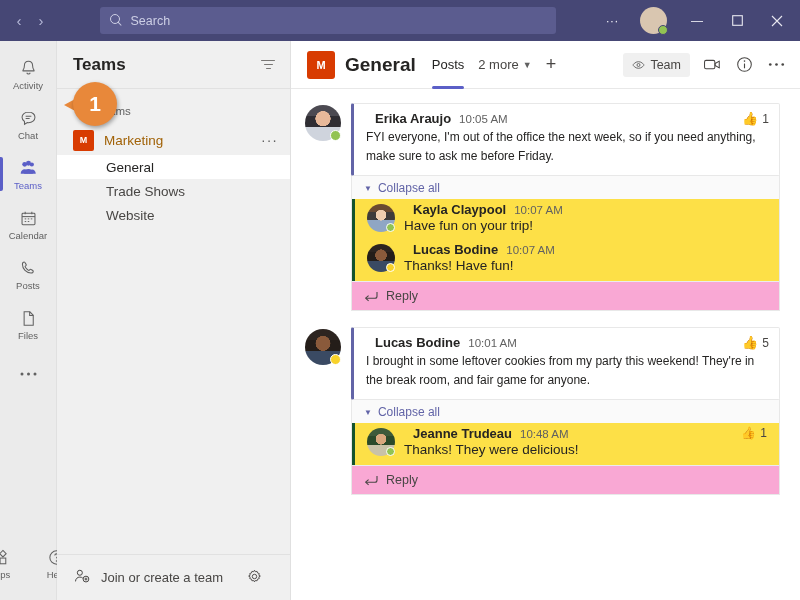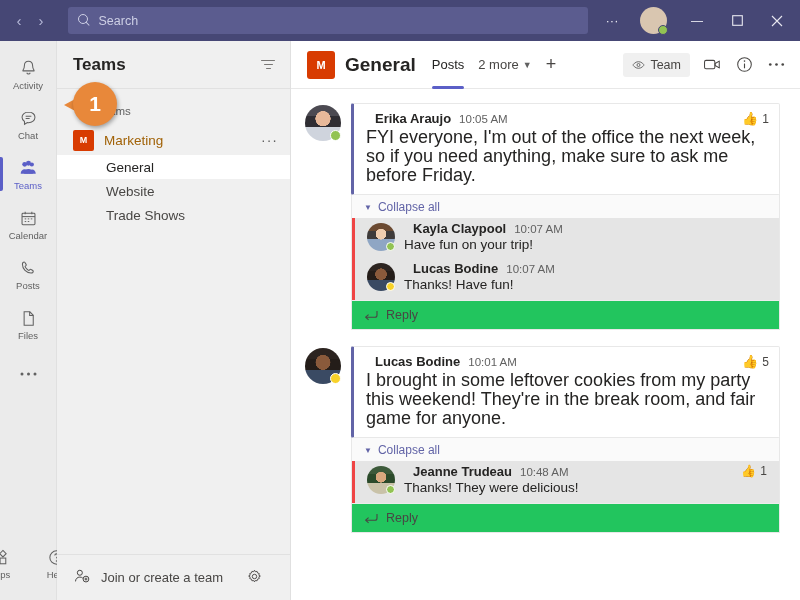--- a/index.html
+++ b/index.html
@@ -15,21 +15,21 @@
   
   .titlebar {
     height: 41px; background: #464775; flex: 0 0 41px;
     display: flex; align-items: center; color: #fff;
   }
   .nav-arrows { display: flex; align-items: center; width: 60px; justify-content: space-around; padding: 0 8px; }
   .nav-arrow { width: 22px; height: 22px; display: flex; align-items: center; justify-content: center;
     color: #b6b9d8; font-size: 15px; cursor: pointer; }
   .searchwrap { flex: 1; display: flex; justify-content: center; }
   .searchbox {
-    width: 520px; height: 27px; background: #5b5c8f; border-radius: 3px;
+    width: 456px; height: 27px; background: #5b5c8f; border-radius: 3px;
     display: flex; align-items: center; padding: 0 10px; gap: 8px;
   }
   .searchbox .mag { width: 13px; height: 13px; flex: 0 0 13px; position: relative; }
   .searchbox .mag::before { content:""; position:absolute; width:8px; height:8px; border:1.3px solid #cdcfe5; border-radius:50%; top:0; left:0; }
   .searchbox .mag::after { content:""; position:absolute; width:4.5px; height:1.3px; background:#cdcfe5; transform:rotate(45deg); top:9px; left:7px; }
   .search-placeholder { color: #cdcfe5; font-size: 12.5px; }
   .title-right { display: flex; align-items: center; gap: 2px; padding-right: 4px; }
   .tb-btn { width: 34px; height: 41px; display: flex; align-items: center; justify-content: center; color: #e8e8f0; font-size: 13px; cursor: pointer; }
   .tb-btn.win { width: 38px; font-size: 12px; }
   .avatar-top { position: relative; width: 27px; height: 27px; margin: 0 9px; }
@@ -141,38 +141,38 @@
   .avatar { position:relative; width:36px; height:36px; flex:0 0 36px; margin-top: 2px; }
   .avatar .face { width:36px; height:36px; border-radius:50%; overflow:hidden; position:relative; }
   .avatar .presence { width:11px; height:11px; border-width:1.8px; border-color:#fff; right:0; bottom:0; }
   .bubble-card {
     flex:1; min-width:0; border:1px solid #e8e8e8; border-left: 3px solid #6264a7;
     background:#fff; border-radius: 2px; padding: 7px 12px 9px 12px; position: relative;
   }
   .msg-head { display:flex; align-items:baseline; gap:8px;padding-left:9px; }
   .msg-author { font-size: 13px; font-weight: bold; color:#252423; }
   .msg-time { font-size: 11.5px; color:#616161; }
-  .msg-body { font-size: 18px; color:#252423; line-height: 19px; margin-top: 2px; }
+  .msg-body { font-size: 12px; color:#252423; line-height: 19px; margin-top: 2px; }
   .reaction { position:absolute; right: 10px; top: 7px; display:flex; align-items:center; gap:4px; font-size:12px; color:#484644; }
   .reaction .emoji { font-size: 13px; }
 
   .replies-wrap { border:1px solid #e8e8e8; border-top:none; background:#fafafa; margin-left: 46px; margin-top: -1px; }
   .collapse-row { padding: 6px 0 4px 12px; display:flex; align-items:center; gap:6px; cursor:pointer; }
   .collapse-row .chev { font-size:8px; color:#6264a7; }
   .collapse-row .lbl { font-size:12px; color:#6264a7; }
-  .reply-list { border-left: 3px solid #ef4444; background:#e5e5e5; padding-bottom: 2px; }
+  .reply-list { border-left: 3px solid #14532d; background:#fde047; padding-bottom: 2px; }
   .reply { display:flex; gap:9px; padding: 3px 12px 4px 12px; align-items:flex-start; }
   .reply .avatar { width:28px; height:28px; flex:0 0 28px; margin-top:2px; }
   .reply .avatar .face { width:28px; height:28px; }
   .reply .avatar .presence { width:9px; height:9px; border-width:1.6px; }
   .reply-body { flex:1; min-width:0; position:relative; }
   .reply-text { font-size: 13.5px; color:#252423; line-height: 18px; }
   .reply-reaction { position:absolute; right:0; top:0; display:flex; align-items:center; gap:4px; font-size:12px; color:#484644; }
   .reply-action {
-    border-top:1px solid #ececec; padding: 7px 12px; display:flex; align-items:center; gap:8px; cursor:pointer; background:#22c55e;
+    border-top:1px solid #ececec; padding: 7px 12px; display:flex; align-items:center; gap:8px; cursor:pointer; background:#f9a8d4;
   }
   .reply-action .lbl { font-size:12.5px; color:#484644; }
 
   .newconv-wrap { padding: 8px 0 0 46px; }
   .newconv {
     display:inline-flex; align-items:center; gap:10px; background:#5b5fc7; color:#fff;
     height: 32px; padding: 0 16px; border-radius: 3px; font-size: 13.5px; font-weight: bold;
     border:none; cursor:pointer; box-shadow: 0 1px 2px rgba(0,0,0,.18);
   }
 
@@ -341,24 +341,24 @@
       <div class="team-row">
         <span class="team-avatar">M</span>
         <span class="team-name">Marketing</span>
         <span class="team-more">···</span>
       </div>
 
       <div class="channel selected">
         <span>General</span>
       </div>
       <div class="channel">
+        <span>Trade Shows</span>
+      </div>
+      <div class="channel">
         <span>Website</span>
-      </div>
-      <div class="channel">
-        <span>Trade Shows</span>
       </div>
 
       <div class="teams-foot">
         <span>
           <svg width="18" height="18" viewBox="0 0 20 20">
               <circle cx="7.6" cy="6.4" r="2.8" fill="none" stroke="#484644" stroke-width="1.1"></circle>
               <path d="M2.8 16c0-2.8 2.1-4.8 4.8-4.8 1.3 0 2.4.4 3.3 1.2" fill="none" stroke="#484644" stroke-width="1.1"></path>
               <circle cx="14.4" cy="13.4" r="3.2" fill="none" stroke="#484644" stroke-width="1.1"></circle>
               <path d="M14.4 11.8v3.2M12.8 13.4h3.2" stroke="#484644" stroke-width="1.1"></path>
             </svg>

